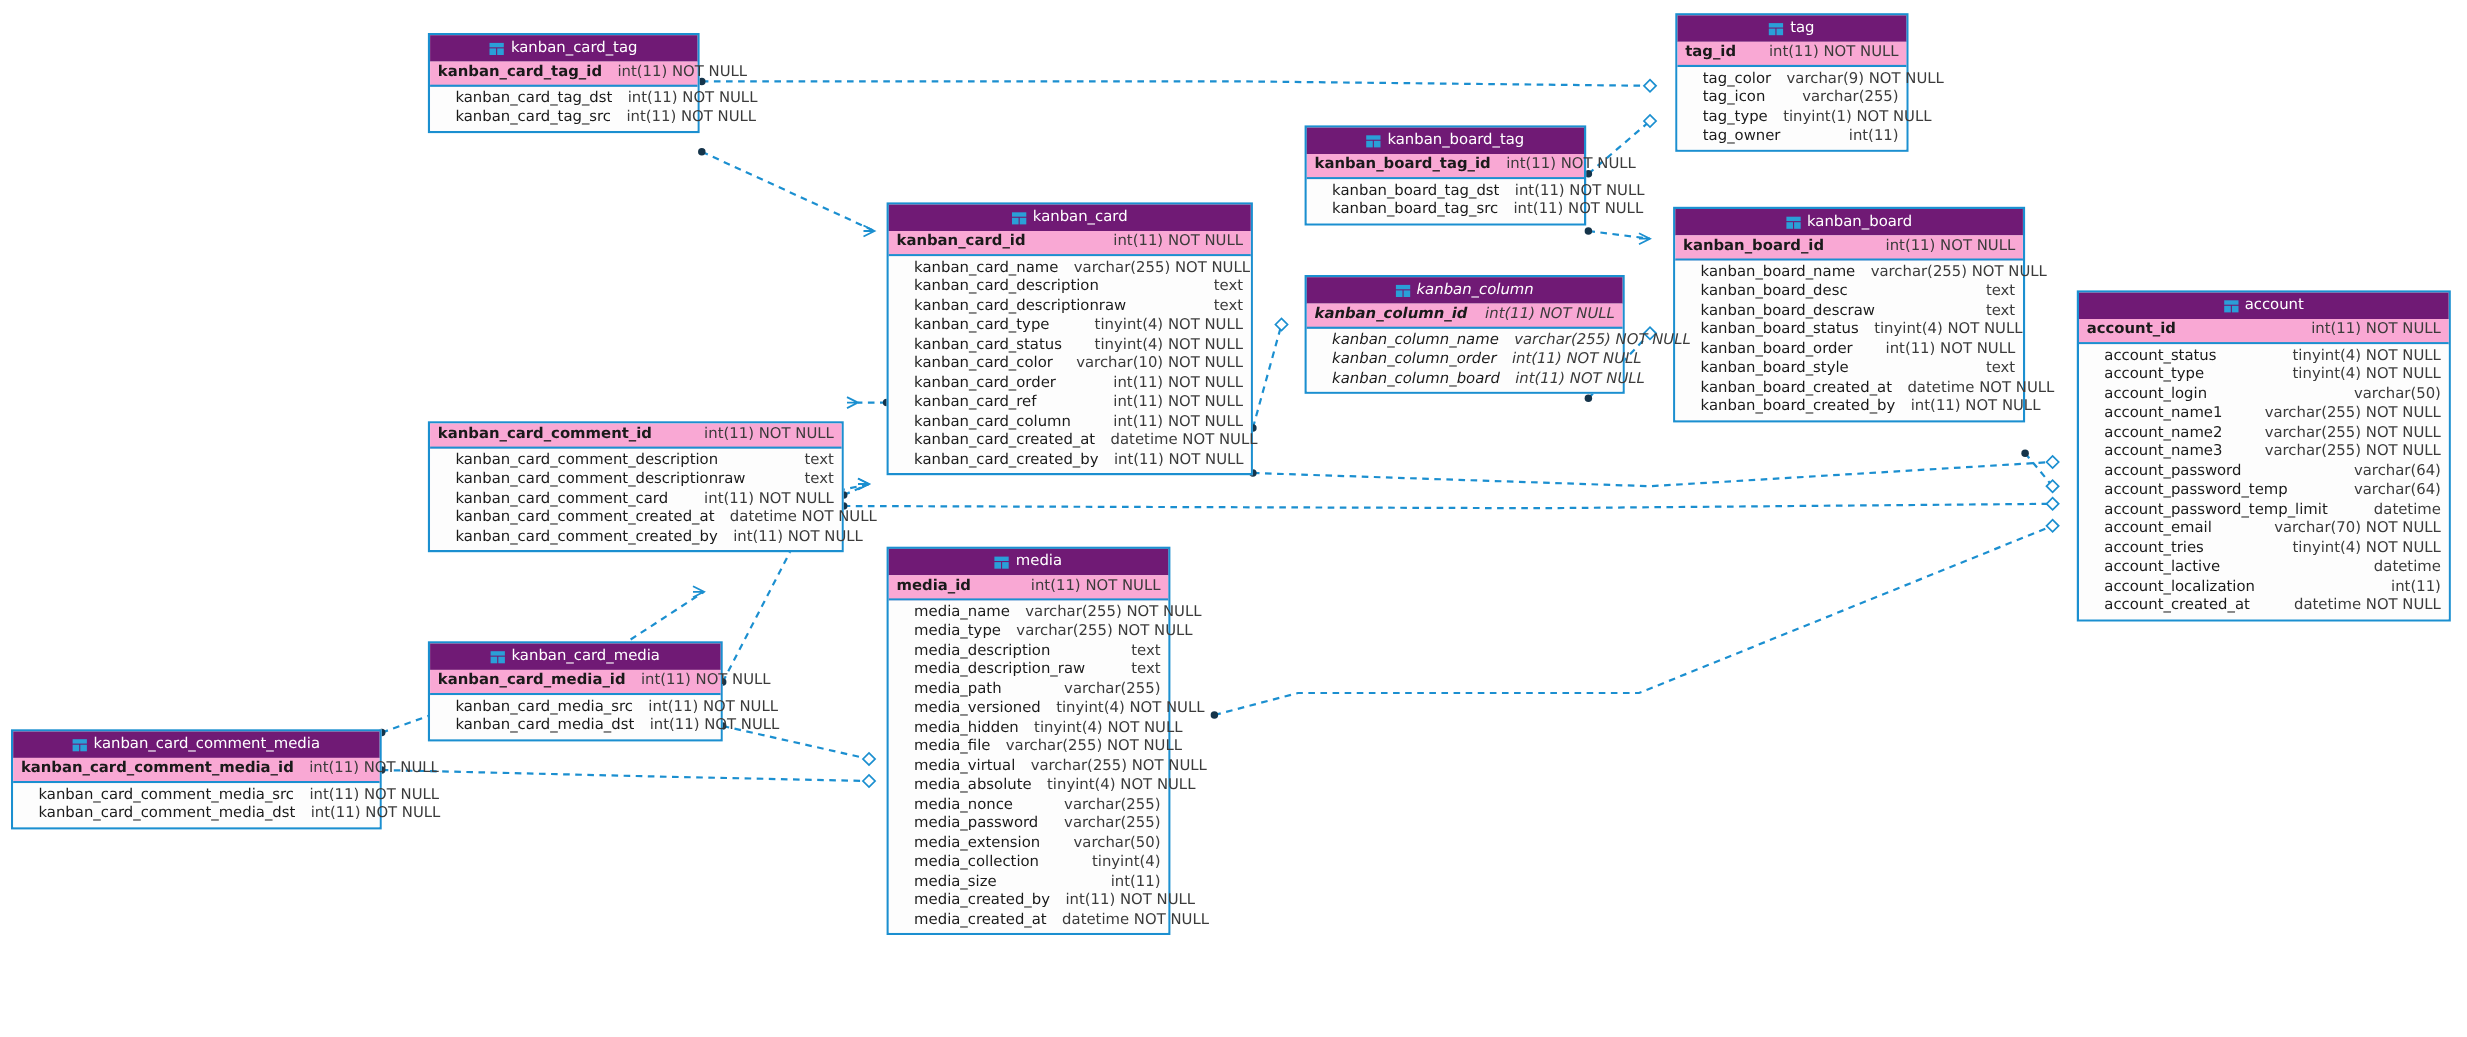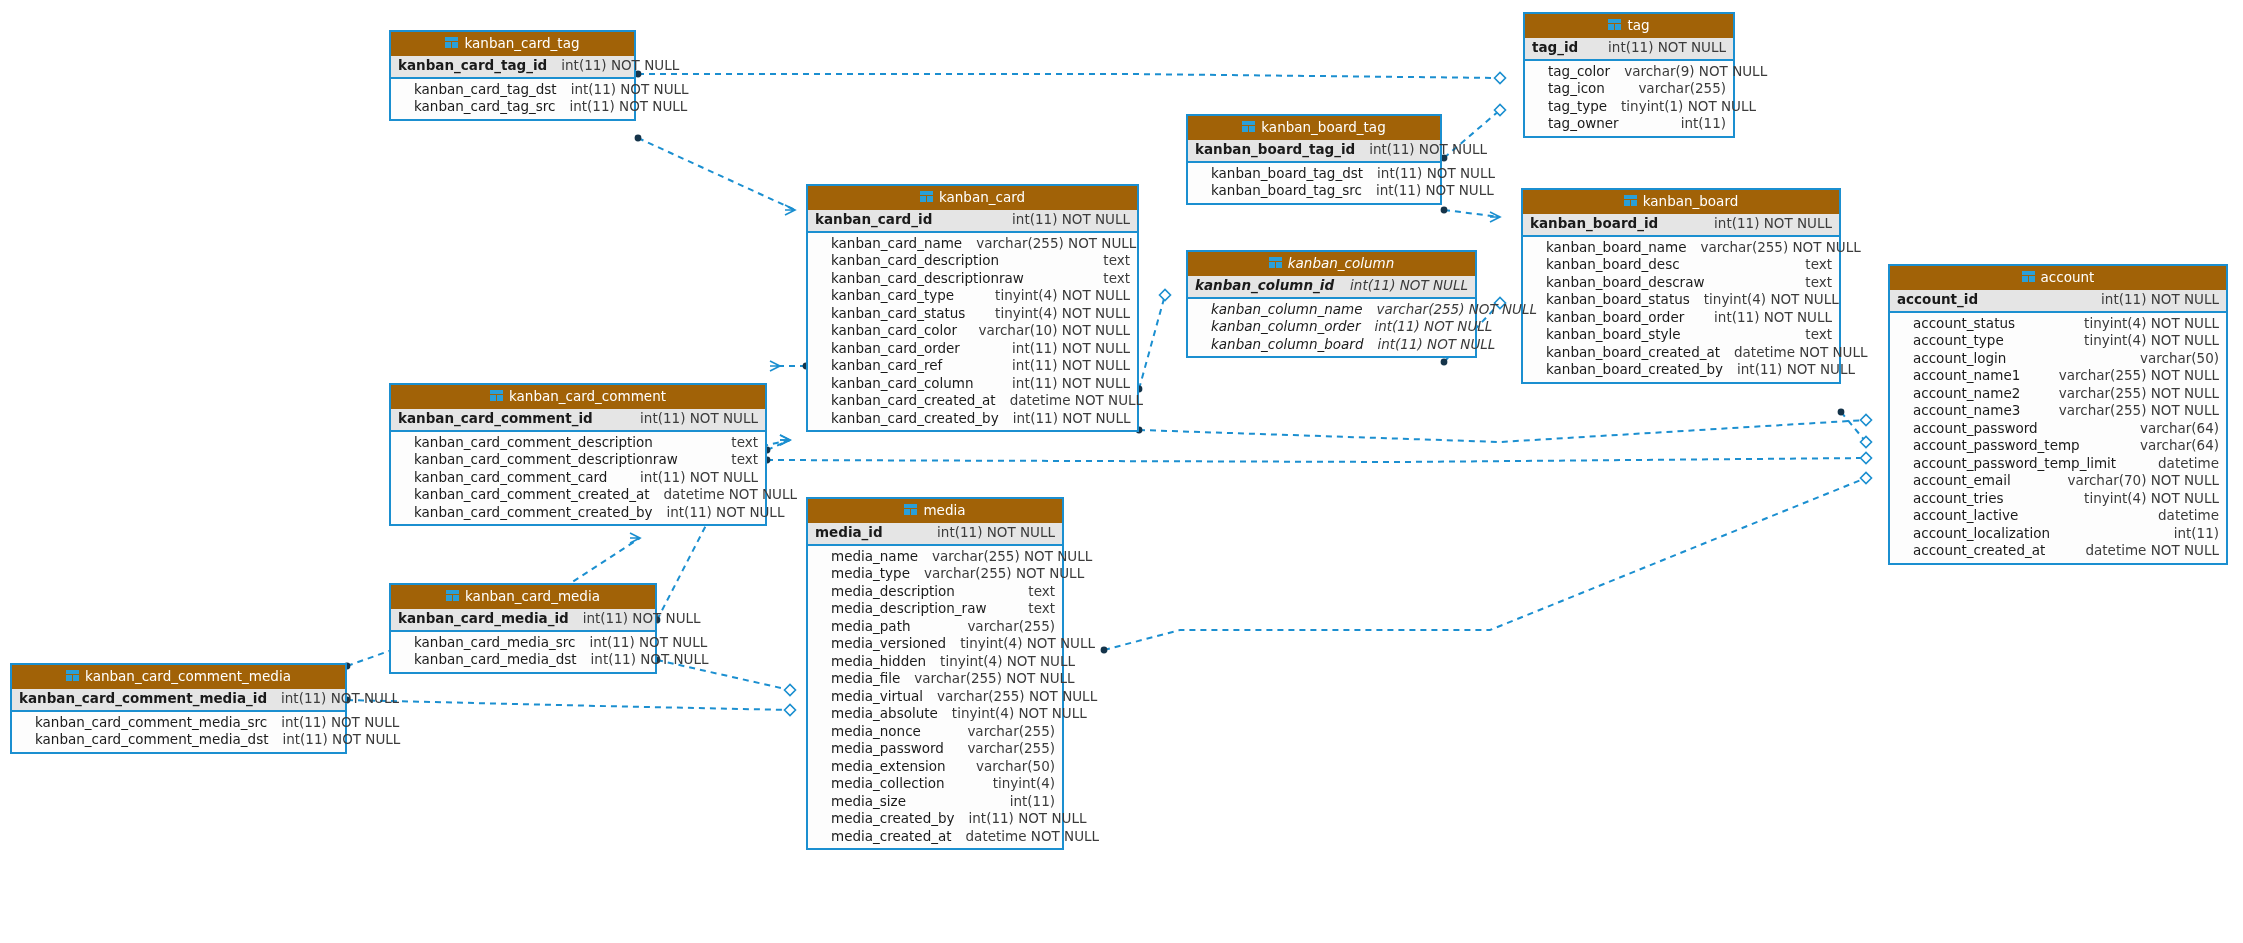--- a/index.html
+++ b/index.html
@@ -26,28 +26,28 @@
   .entity {
     position: absolute;
     z-index: 5;
     border: 2px solid #1b8fd0;
     background: #fdfdfd;
     font-size: 13.5px;
     line-height: 1;
     box-shadow: 0 0 0 0 rgba(0,0,0,0);
   }
   .ent-header {
-    background: #a16207;
+    background: #701a75;
     color: #ffffff;
     text-align: center;
     padding: 5px 8px 6px 8px;
     font-size: 13.5px;
     white-space: nowrap;
     display: flex;
-    align-items: flex-start;
+    align-items: flex-end;
     justify-content: center;
     gap: 6px;
     height: 24px;
   }
   .tbl-icon {
     display: inline-block;
     width: 13px; height: 11px;
     position: relative;
     flex: 0 0 auto;
   }
@@ -59,21 +59,21 @@
   .tbl-icon i.r1 { left:0; top:0; width:13px; height:4px; }
   .tbl-icon i.r2a { left:0; top:5px; width:6px; height:6px; }
   .tbl-icon i.r2b { left:7px; top:5px; width:6px; height:6px; }
 
   .pk-row {
     display: flex;
     justify-content: space-between;
     align-items: center;
     padding: 3px 7px 4px 7px;
     border-bottom: 2px solid #1b8fd0;
-    background: #e5e5e5;
+    background: #f9a8d4;
     white-space: nowrap;
     gap: 14px;
   }
   .pk-name { font-weight: bold; color: #1a1a1a; }
   .pk-type { color: #3b3b3b; }
 
   .fields { padding: 2px 0 3px 16px; background: #fdfdfd; }
   .frow {
     display: flex;
     justify-content: space-between;
@@ -465,28 +465,20 @@
           <span class="fname">account_localization</span>
           <span class="ftype">int(11)</span>
         </div>
         <div class="frow">
           <span class="fname">account_created_at</span>
           <span class="ftype">datetime NOT NULL</span>
         </div>
       </div>
     </div>
     <div class="entity" style="left: 389px; top: 383px; width: 378px;">
-      <div class="ent-header">
-        <span class="tbl-icon">
-          <i class="r1"></i>
-          <i class="r2a"></i>
-          <i class="r2b"></i>
-        </span>
-        <span>kanban_card_comment</span>
-      </div>
       <div class="pk-row">
         <span class="pk-name">kanban_card_comment_id</span>
         <span class="pk-type">int(11) NOT NULL</span>
       </div>
       <div class="fields">
         <div class="frow">
           <span class="fname">kanban_card_comment_description</span>
           <span class="ftype">text</span>
         </div>
         <div class="frow">

